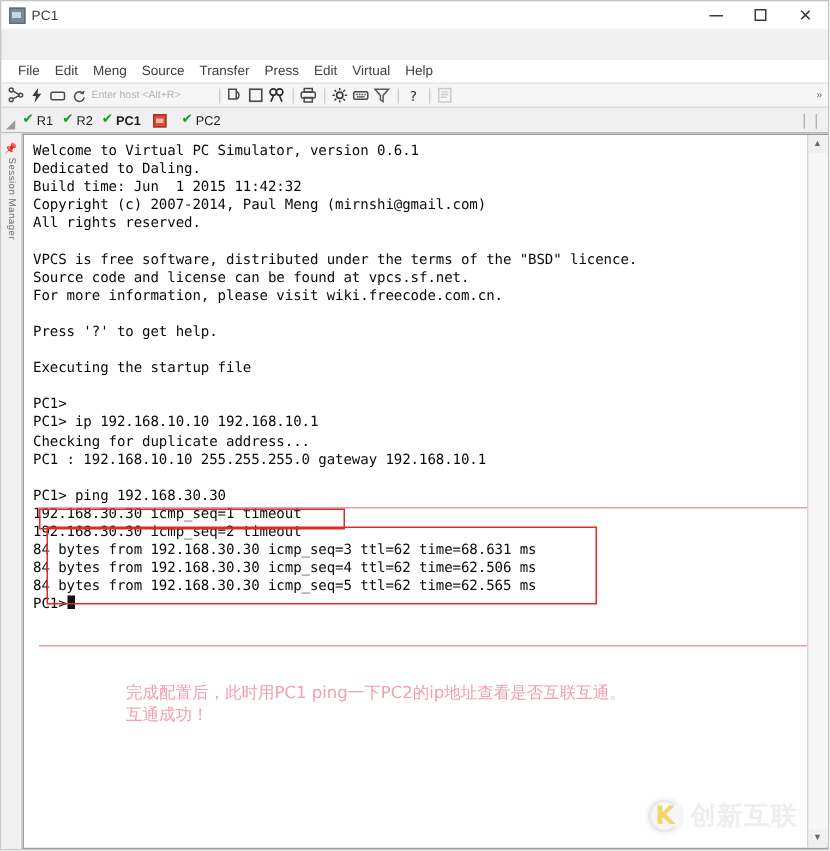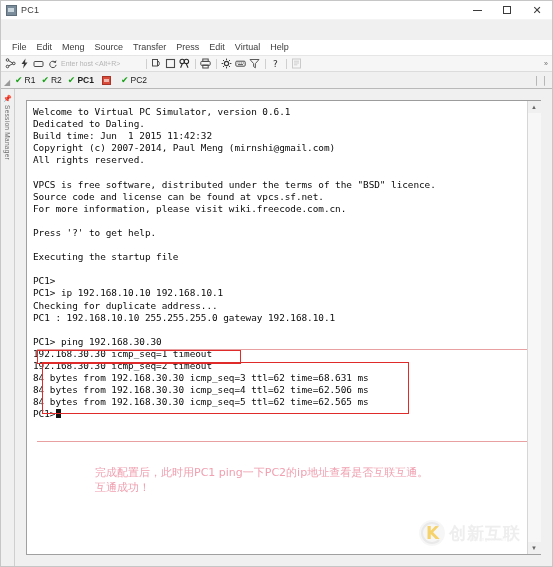--- a/index.html
+++ b/index.html
@@ -120,21 +120,21 @@
     width:8px;height:8px;margin-top:3px;color:#7a7a7a;font-size:7px;
     display:flex;align-items:center;justify-content:center;
   }
 
   .term-wrap{
     flex:1;min-width:0;display:flex;position:relative;
     background:#ffffff;
     border:1px solid #a0a0a0;
     border-top:1px solid #9c9c9c;
     box-sizing:border-box;
-    margin:11px;
+    margin:0;
   }
   .term{
     flex:1;min-width:0;position:relative;overflow:hidden;
     background:#ffffff;
     padding:5px 0 0 6px;box-sizing:border-box;
   }
   .term pre{
     margin:0;font-family:"DejaVu Sans Mono","Liberation Mono",monospace;
     font-size:9.4px;line-height:12.1px;color:#0a0a0a;white-space:pre;
     letter-spacing:-0.05px;

